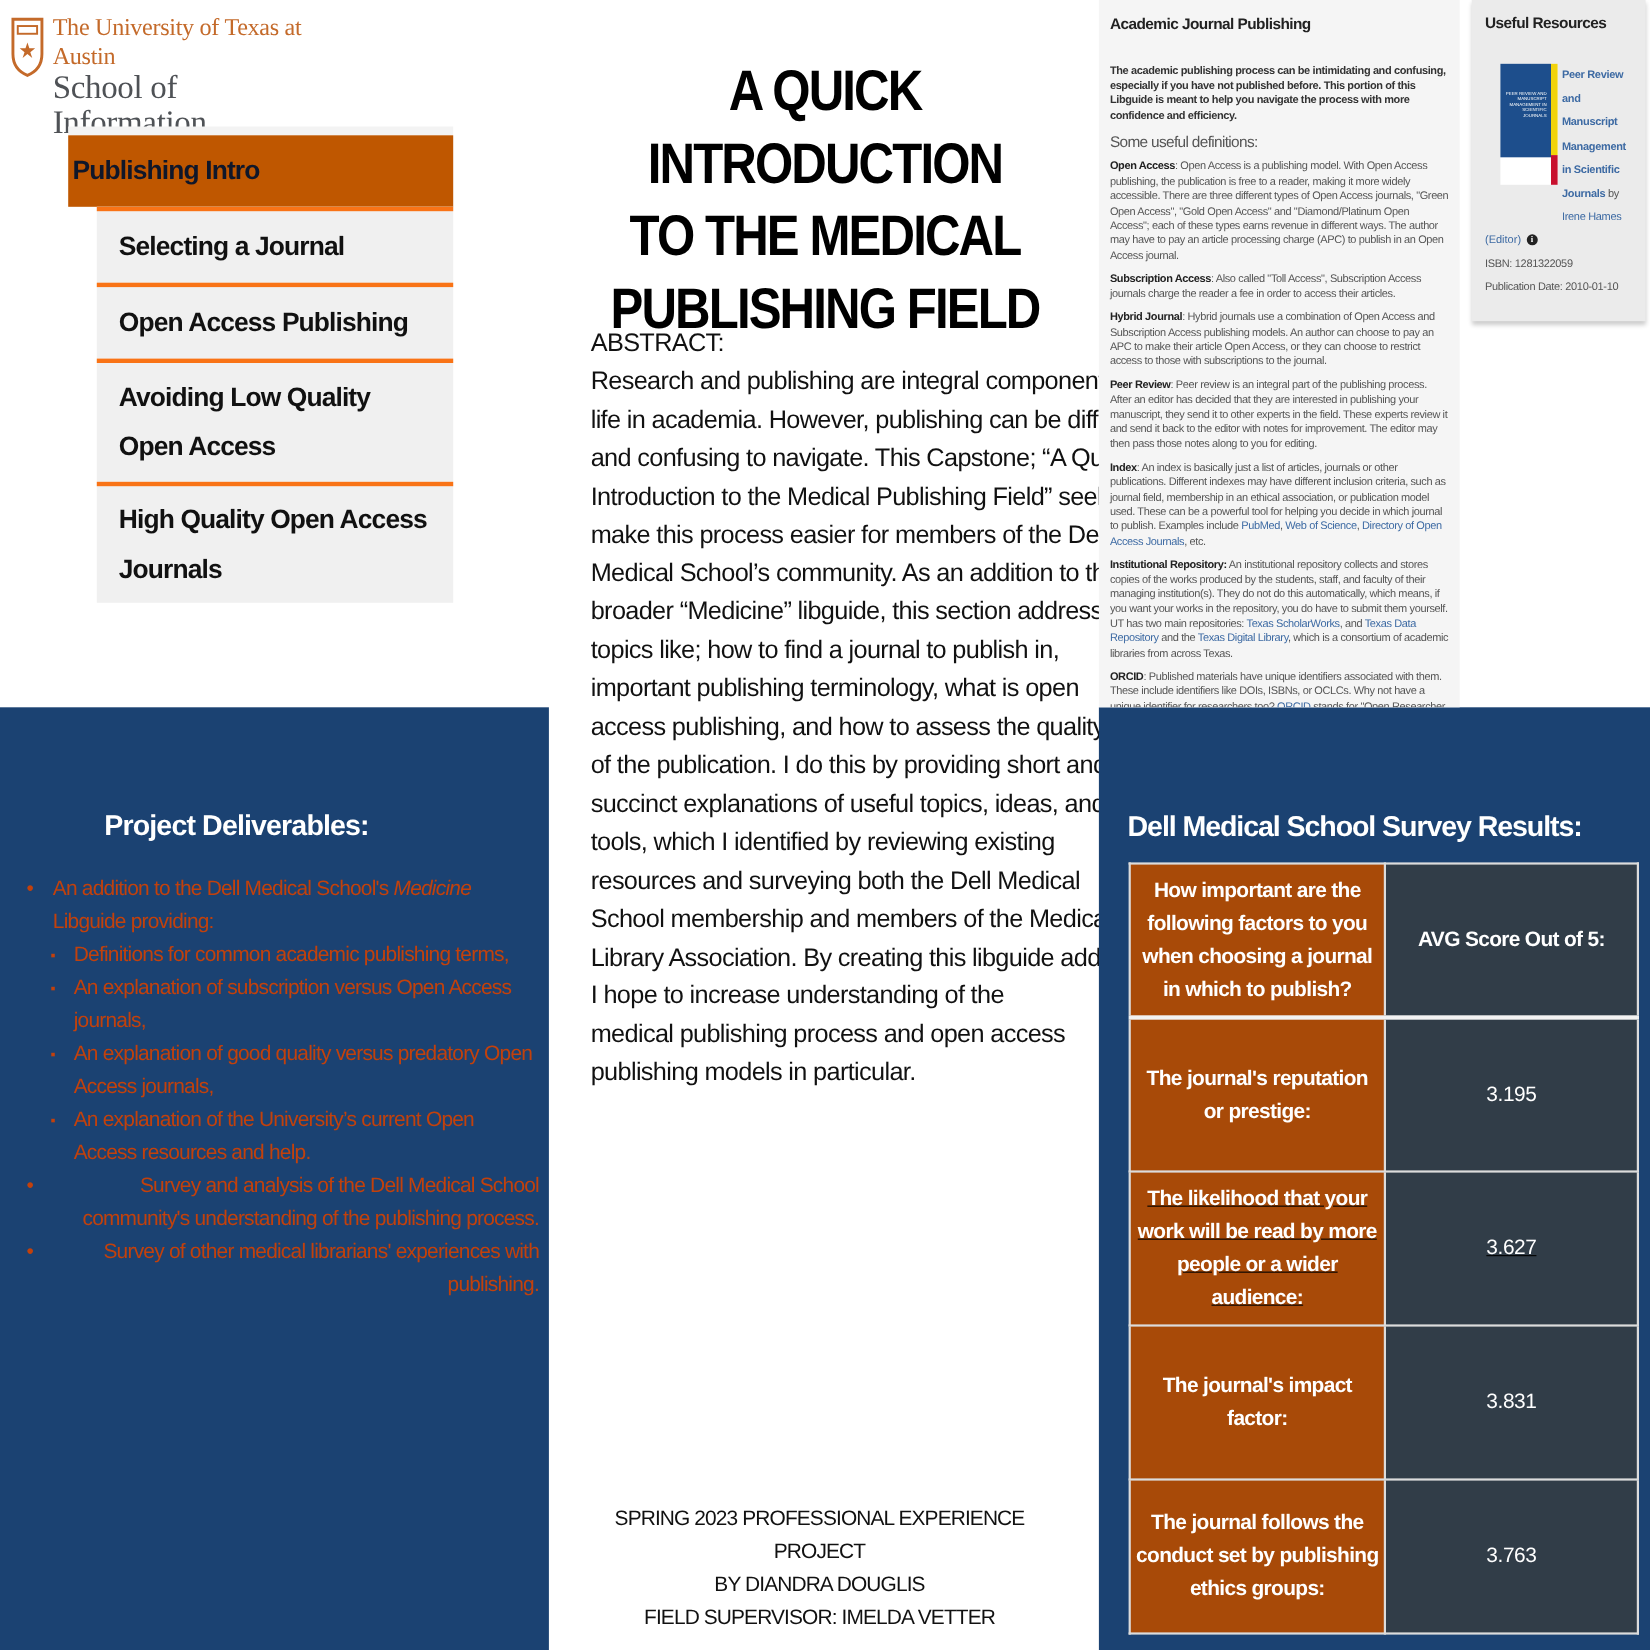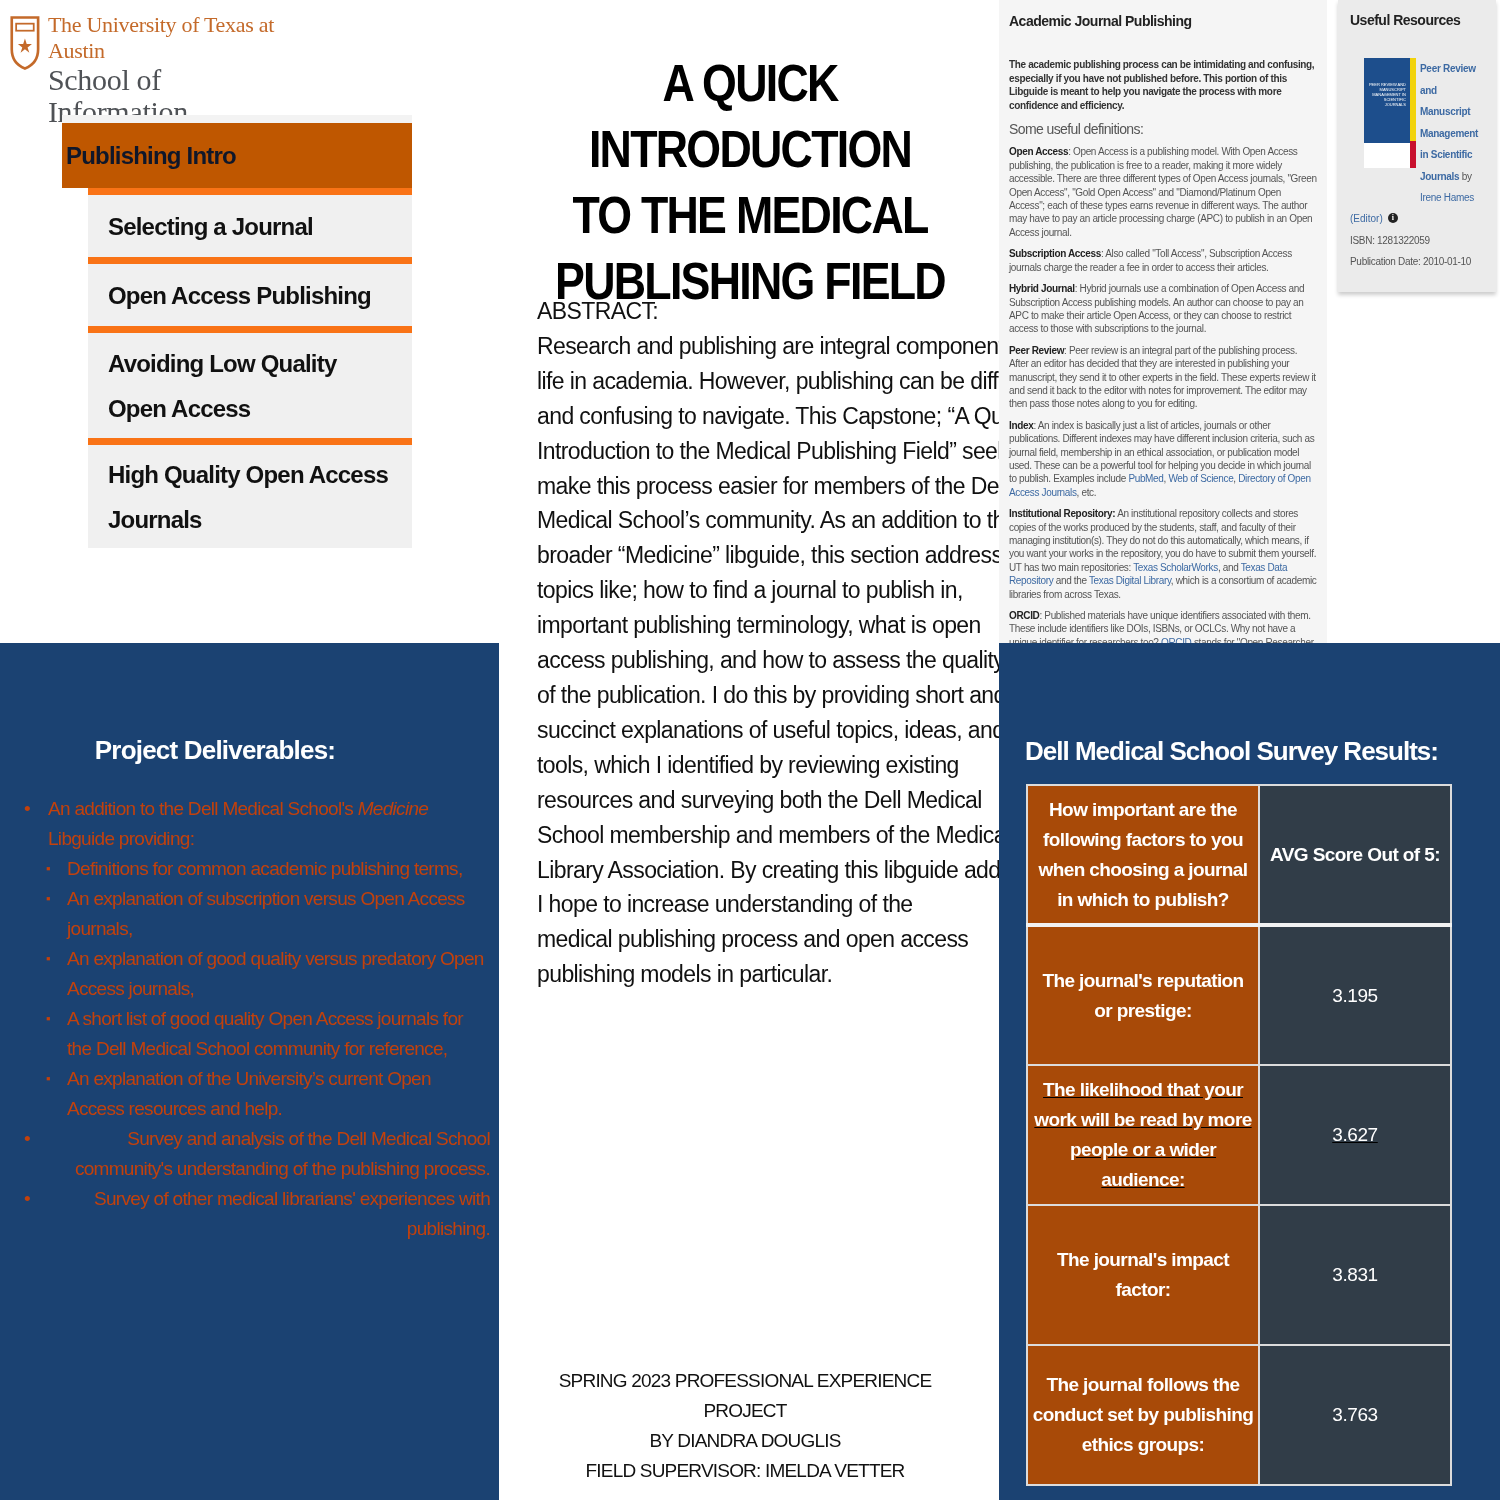--- a/index.html
+++ b/index.html
@@ -10,21 +10,21 @@
   .logo { position: absolute; left: 10px; top: 12px; width: 290px; height: 66px; display: flex; align-items: flex-start; gap: 8px; }
   .logo .shield { width: 34px; height: 62px; }
   .logo .txt { display: flex; flex-direction: column; }
   .logo .ut { font-family: "Liberation Serif", serif; color: #c46a2a; font-size: 22px; line-height: 26px; letter-spacing: -0.3px; }
   .logo .school { font-family: "Liberation Serif", serif; color: #4f5256; font-size: 30px; line-height: 32px; letter-spacing: -0.3px; }
 
   
   .nav { position: absolute; left: 62px; top: 115px; width: 350px; }
   .nav .topline { height: 8px; background: #f3f3f3; }
   .nav .active { height: 65px; background: #bf5700; color: #0f172a; font-weight: bold; font-size: 24px; display: flex; align-items: center; padding-left: 4px; letter-spacing: -0.8px; }
-  .nav .sub { margin-left: 26px; background: #f0f0f0; border-top: 7px solid #f97316; color: #111; font-weight: bold; font-size: 24px; letter-spacing: -0.8px; padding: 0 20px; display: flex; align-items: center; line-height: 45px; }
+  .nav .sub { margin-left: 26px; background: #f0f0f0; border-top: 4px solid #f97316; color: #111; font-weight: bold; font-size: 24px; letter-spacing: -0.8px; padding: 0 20px; display: flex; align-items: center; line-height: 45px; }
   .nav .sub.s1 { height: 69px; }
   .nav .sub.s2 { height: 69px; }
   .nav .sub.s3 { height: 112px; }
   .nav .sub.s4 { height: 110px; }
 
   
   .title { position: absolute; left: 520px; top: 50px; width: 460px; text-align: center; font-family: "Liberation Sans", sans-serif; font-size: 52px; line-height: 66px; color: #000; letter-spacing: -2px; transform: scaleX(0.86); transform-origin: center top; }
 
   
   .abstract { position: absolute; left: 537px; top: 294px; width: 440px; color: #111; font-size: 23px; line-height: 34.9px; letter-spacing: -0.6px; }
@@ -42,21 +42,21 @@
   .deliv { position: absolute; left: 20px; top: 794px; width: 470px; color: #c2410c; font-size: 19px; line-height: 30px; letter-spacing: -0.7px; }
   .deliv .b1 { position: relative; padding-left: 28px; }
   .deliv .b1::before { content: "•"; position: absolute; left: 4px; top: 0; }
   .deliv .b1.tight { padding-left: 21px; text-align: right; }
   .deliv .b2 { position: relative; padding-left: 47px; }
   .deliv .b2::before { content: "▪"; position: absolute; left: 26px; top: 0; font-size: 13px; }
 
   .survey-title { position: absolute; left: 999px; top: 736px; width: 465px; text-align: center; color: #fff; font-size: 26px; letter-spacing: -1px; }
 
   
-  .survey { position: absolute; left: 1026px; top: 784px; width: 426px; border-collapse: collapse; }
+  .survey { position: absolute; left: 1026px; top: 784px; width: 464px; border-collapse: collapse; }
   .survey td { border: 2px solid #dcdcdc; text-align: center; vertical-align: middle; color: #fff; }
   .survey td.q { background: #a84a08; width: 232px; font-weight: bold; font-size: 19px; line-height: 30px; letter-spacing: -0.6px; padding: 0 4px; }
   .survey td.v { background: #313d48; font-size: 19px; letter-spacing: -0.4px; }
   .survey td.vh { background: #313d48; font-weight: bold; font-size: 19px; letter-spacing: -0.6px; }
   .survey tr.hdr { height: 140px; }
   .survey tr.r1 { height: 140px; }
   .survey tr.r2 { height: 140px; text-decoration: underline; }
   .survey tr.r3 { height: 140px; }
   .survey tr.r4 { height: 140px; }
   .survey tr.hdr td { border-bottom: 4px solid #f2f2f2; }
@@ -147,21 +147,20 @@
 <div class="blue-left"></div>
 <h2 class="deliv-title">Project Deliverables:</h2>
 <div class="deliv">
   <div class="b1">
     <span>An addition to the Dell Medical School's </span><i>Medicine</i><br>
     <span>Libguide providing:</span>
   </div>
   <div class="b2">Definitions for common academic publishing terms,</div>
   <div class="b2">An explanation of subscription versus Open Access journals,</div>
   <div class="b2">An explanation of good quality versus predatory Open Access journals,</div>
-  <div class="b2">A short list of good quality Open Access journals for the Dell Medical School community for reference,</div>
   <div class="b2">An explanation of the University’s current Open Access resources and help.</div>
   <div class="b1 tight">Survey and analysis of the Dell Medical School community's understanding of the publishing process.</div>
   <div class="b1 tight">Survey of other medical librarians' experiences with publishing.</div>
 </div>
 
 <div class="blue-right"></div>
 <h2 class="survey-title">Dell Medical School Survey Results:</h2>
 <table class="survey">
   <tbody>
       <tr class="hdr">

